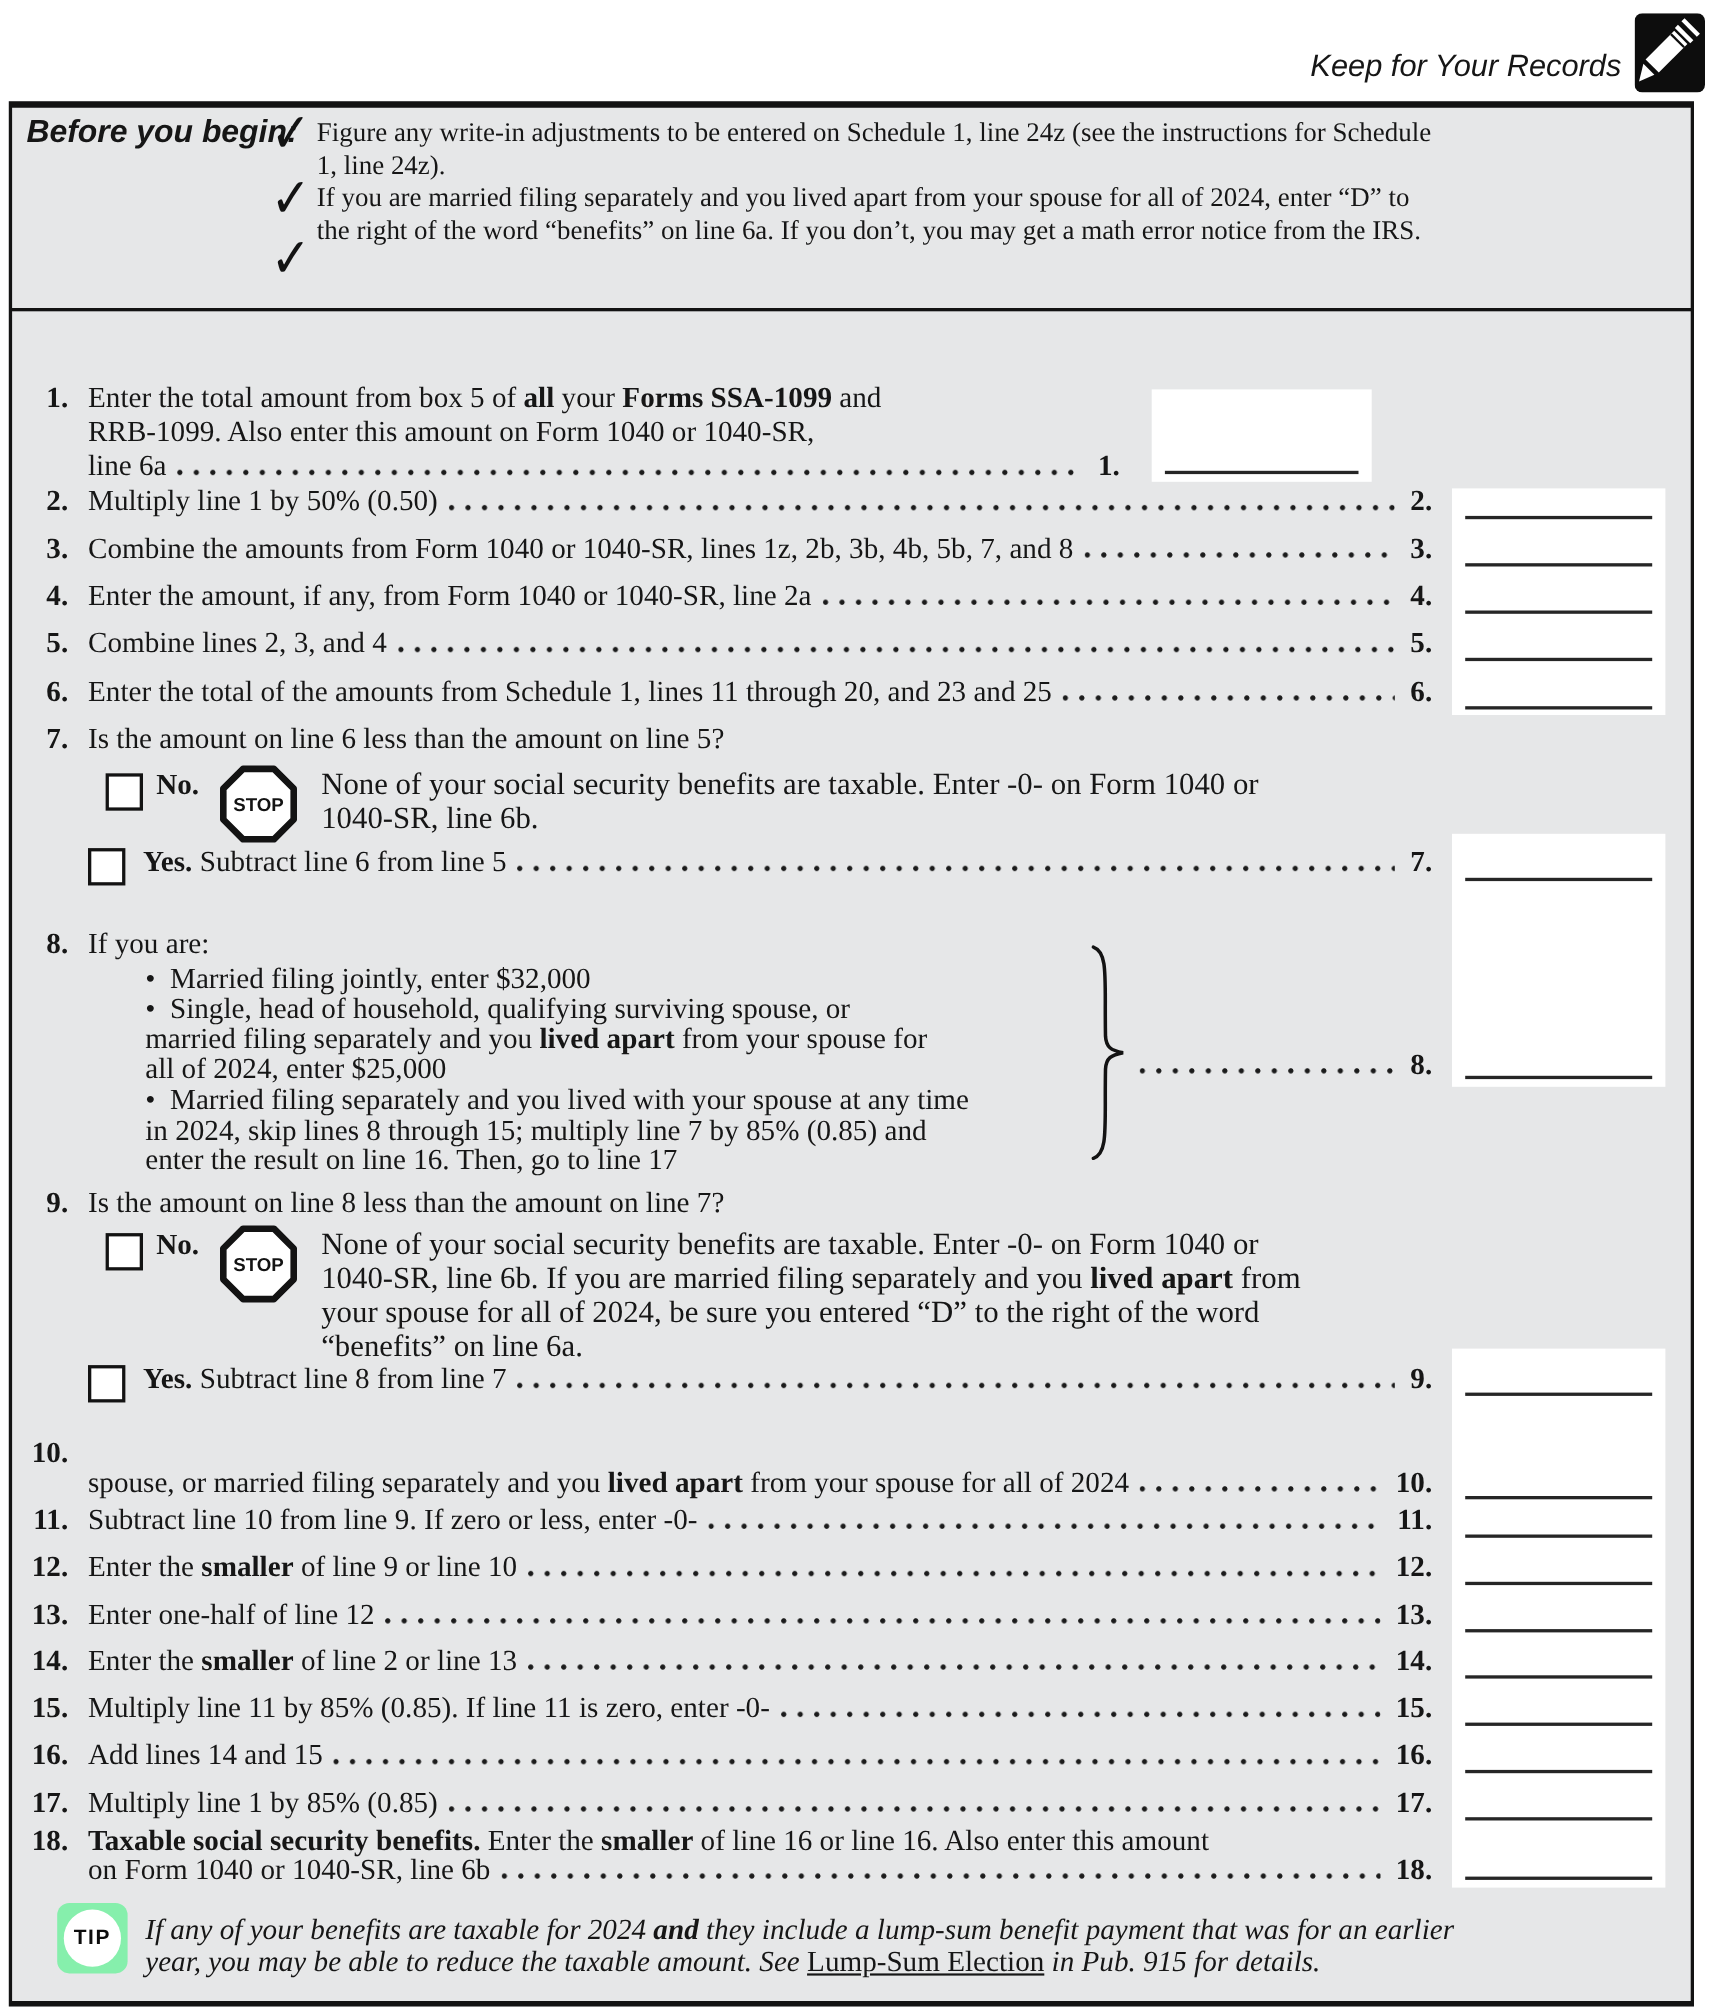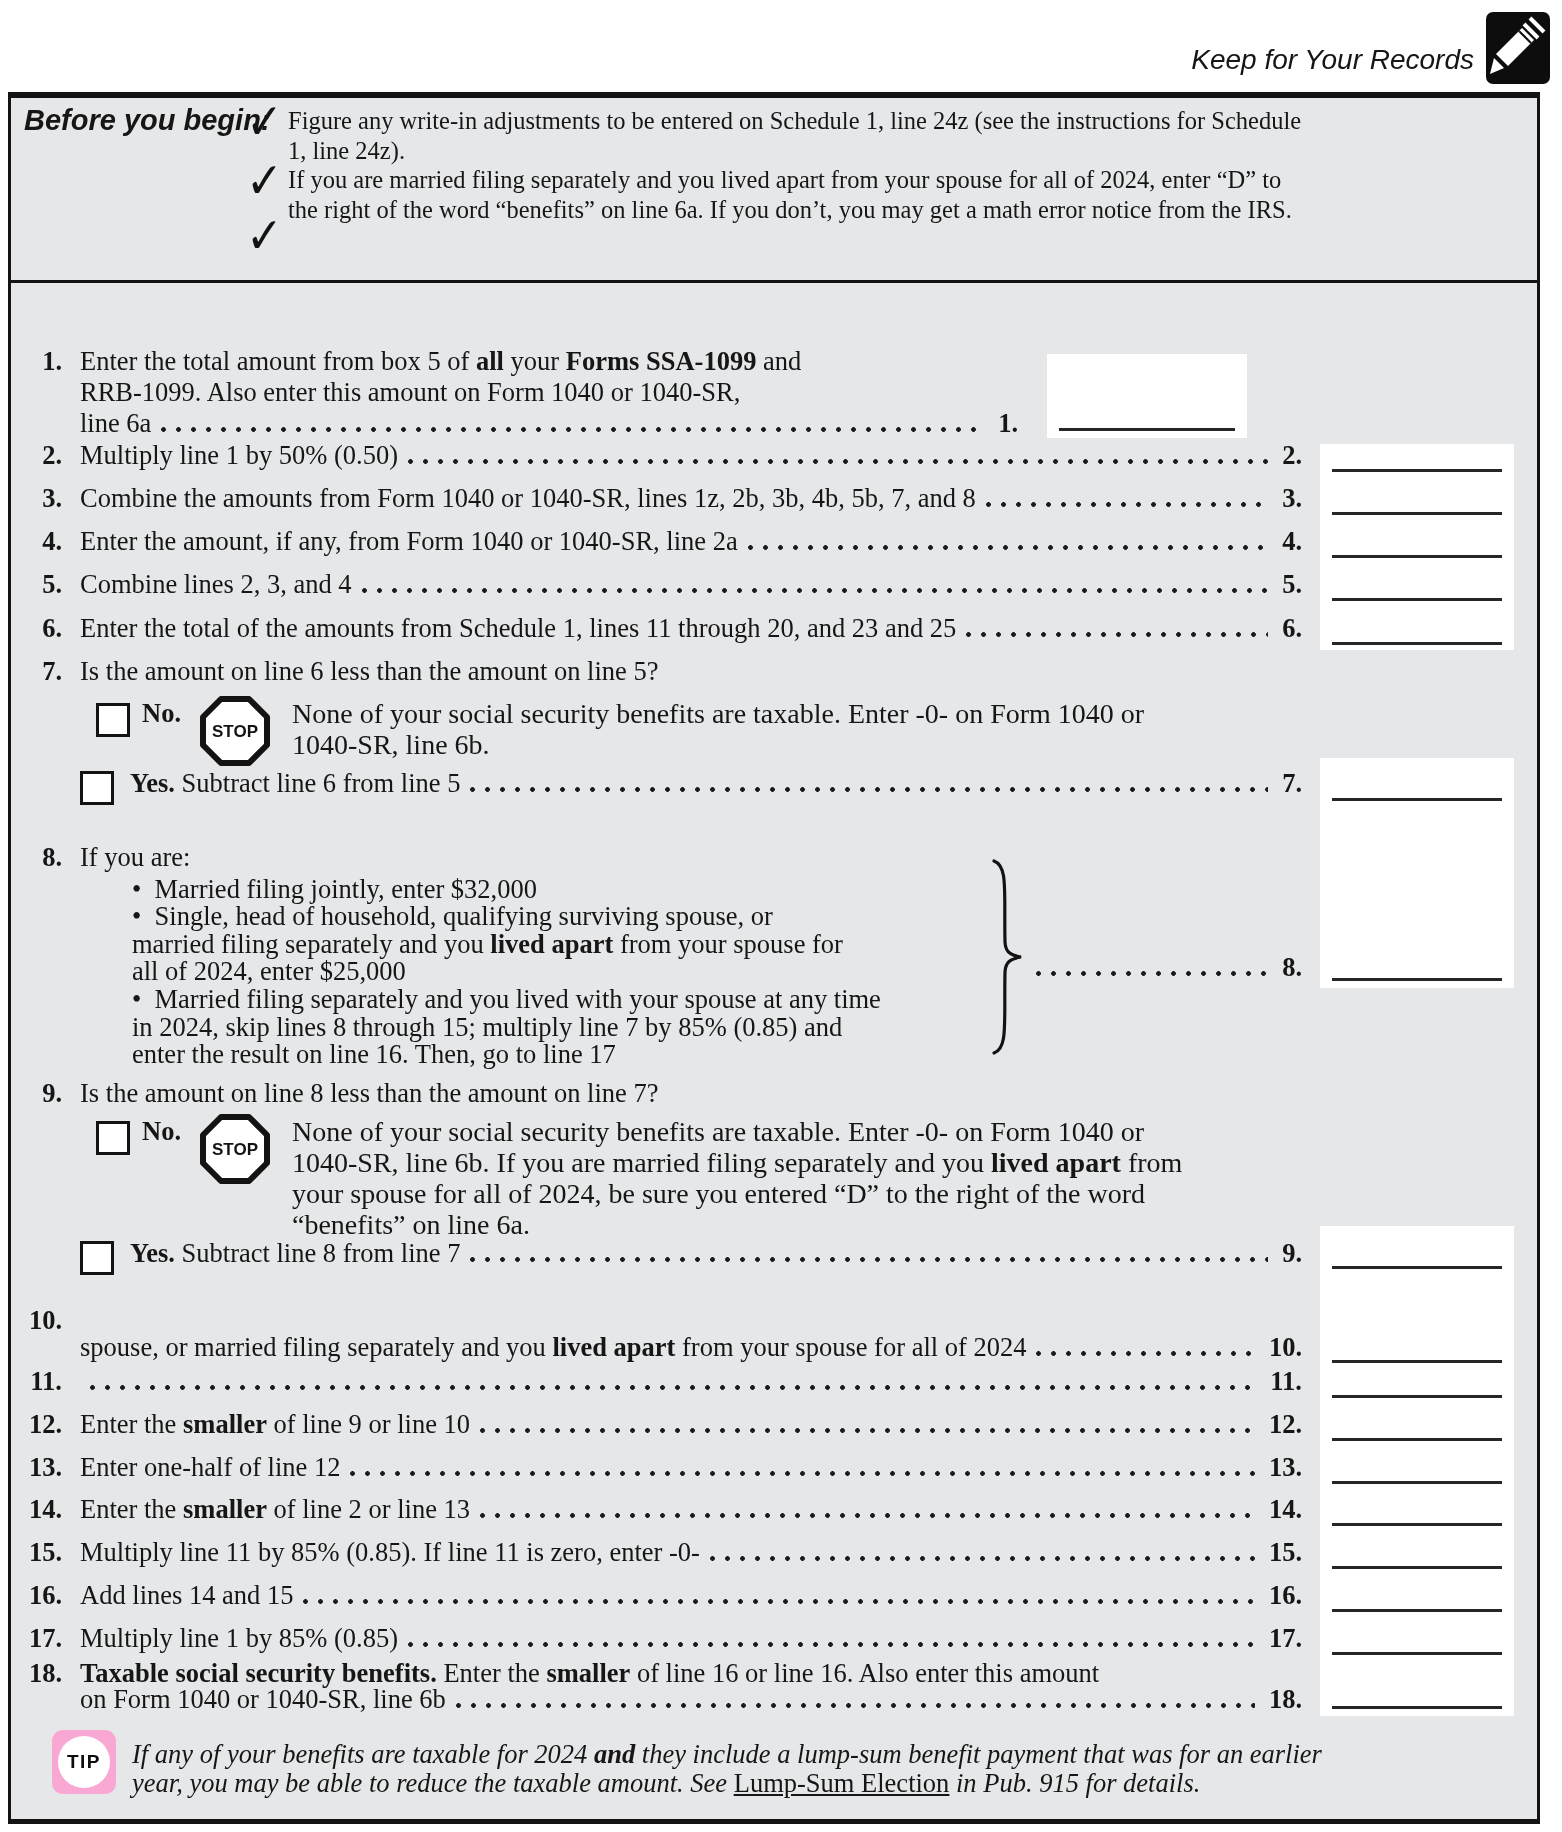--- a/index.html
+++ b/index.html
@@ -37,21 +37,21 @@
   
   .cb{position:absolute;width:28px;height:28px;background:#fff;border:3px solid #131313;box-sizing:content-box;}
   .cbi{flex:0 0 auto;width:28px;height:28px;background:#fff;border:3px solid #131313;
        margin-right:16px;align-self:center;transform:translateY(3px);}
   .nolabel{position:absolute;left:62px;top:0;font-weight:bold;font-size:26.5px;}
   .norow-text{position:absolute;left:212px;top:0;width:1010px;font-size:28px;line-height:31px;white-space:pre-wrap;}
   .stop{position:absolute;left:118px;top:-4px;}
   .bullets{position:absolute;left:132px;font-size:26.5px;line-height:27.5px;white-space:pre-wrap;width:900px;}
   .brace{position:absolute;left:990px;top:858px;}
   
-  .tip-icon{position:absolute;left:52px;top:1730px;width:64px;height:64px;background:#f9a8d4;
+  .tip-icon{position:absolute;left:52px;top:1730px;width:64px;height:64px;background:#86efac;
             border-radius:11px;display:flex;align-items:center;justify-content:center;}
   .tip-circle{width:52px;height:52px;background:#fff;border-radius:50%;display:flex;
               align-items:center;justify-content:center;}
   .tip-word{font-family:"Liberation Sans",sans-serif;font-weight:900;font-size:19px;letter-spacing:1.5px;color:#0d0d0d;}
   .tip-text{position:absolute;left:132px;top:1740px;width:1330px;font-size:26.5px;line-height:28.5px;
             font-style:italic;white-space:pre-wrap;}
 </style>
 </head>
 <body>
 
@@ -197,20 +197,21 @@
     <span class="num-r">9.</span>
   </div>
 
   <div class="row" style="top:1332px">
     <span class="rt"><span>spouse, or married filing separately and you </span><span style="font-weight: bold;">lived apart</span><span> from your spouse for all of 2024</span></span>
     <span class="lead"></span>
     <span class="num-r">10.</span>
   </div>
 
   <div class="row" style="top:1366px">
+    <span class="rt"><span>Subtract line 10 from line 9. If zero or less, enter -0-</span></span>
     <span class="lead"></span>
     <span class="num-r">11.</span>
   </div>
   <div class="row" style="top:1409px">
     <span class="rt"><span>Enter the </span><span style="font-weight: bold;">smaller</span><span> of line 9 or line 10</span></span>
     <span class="lead"></span>
     <span class="num-r">12.</span>
   </div>
   <div class="row" style="top:1452px">
     <span class="rt"><span>Enter one-half of line 12</span></span>

